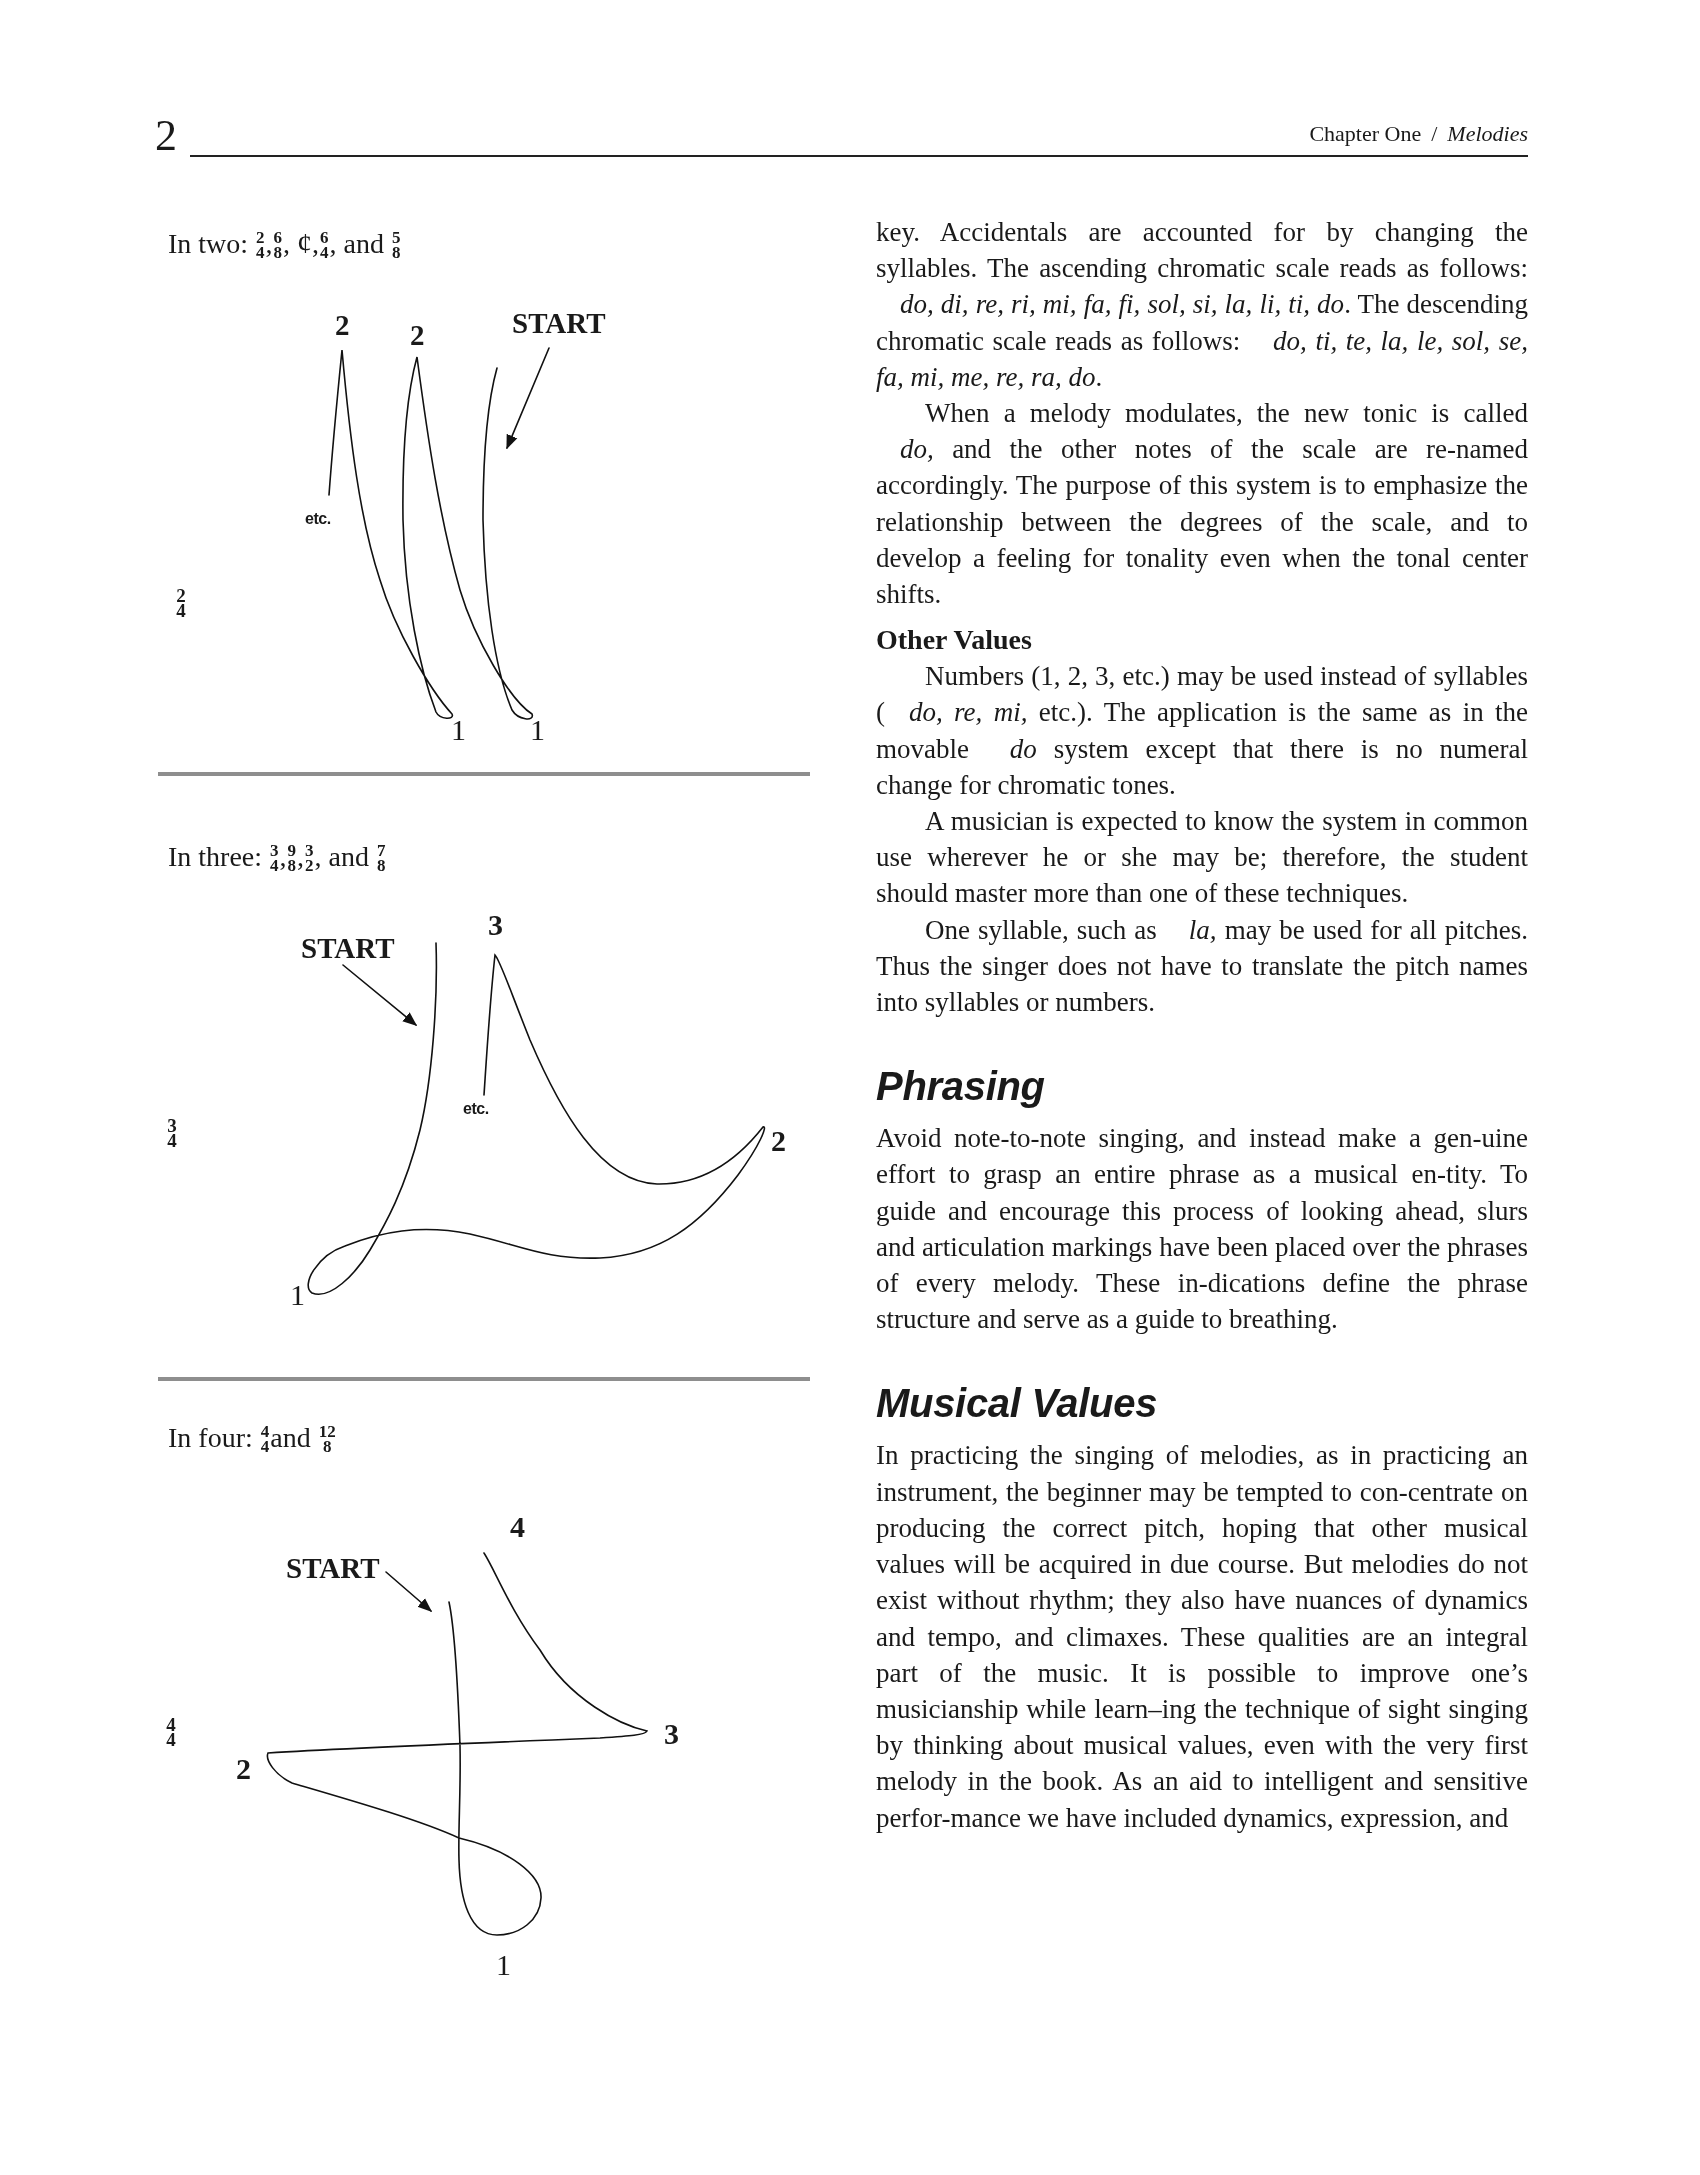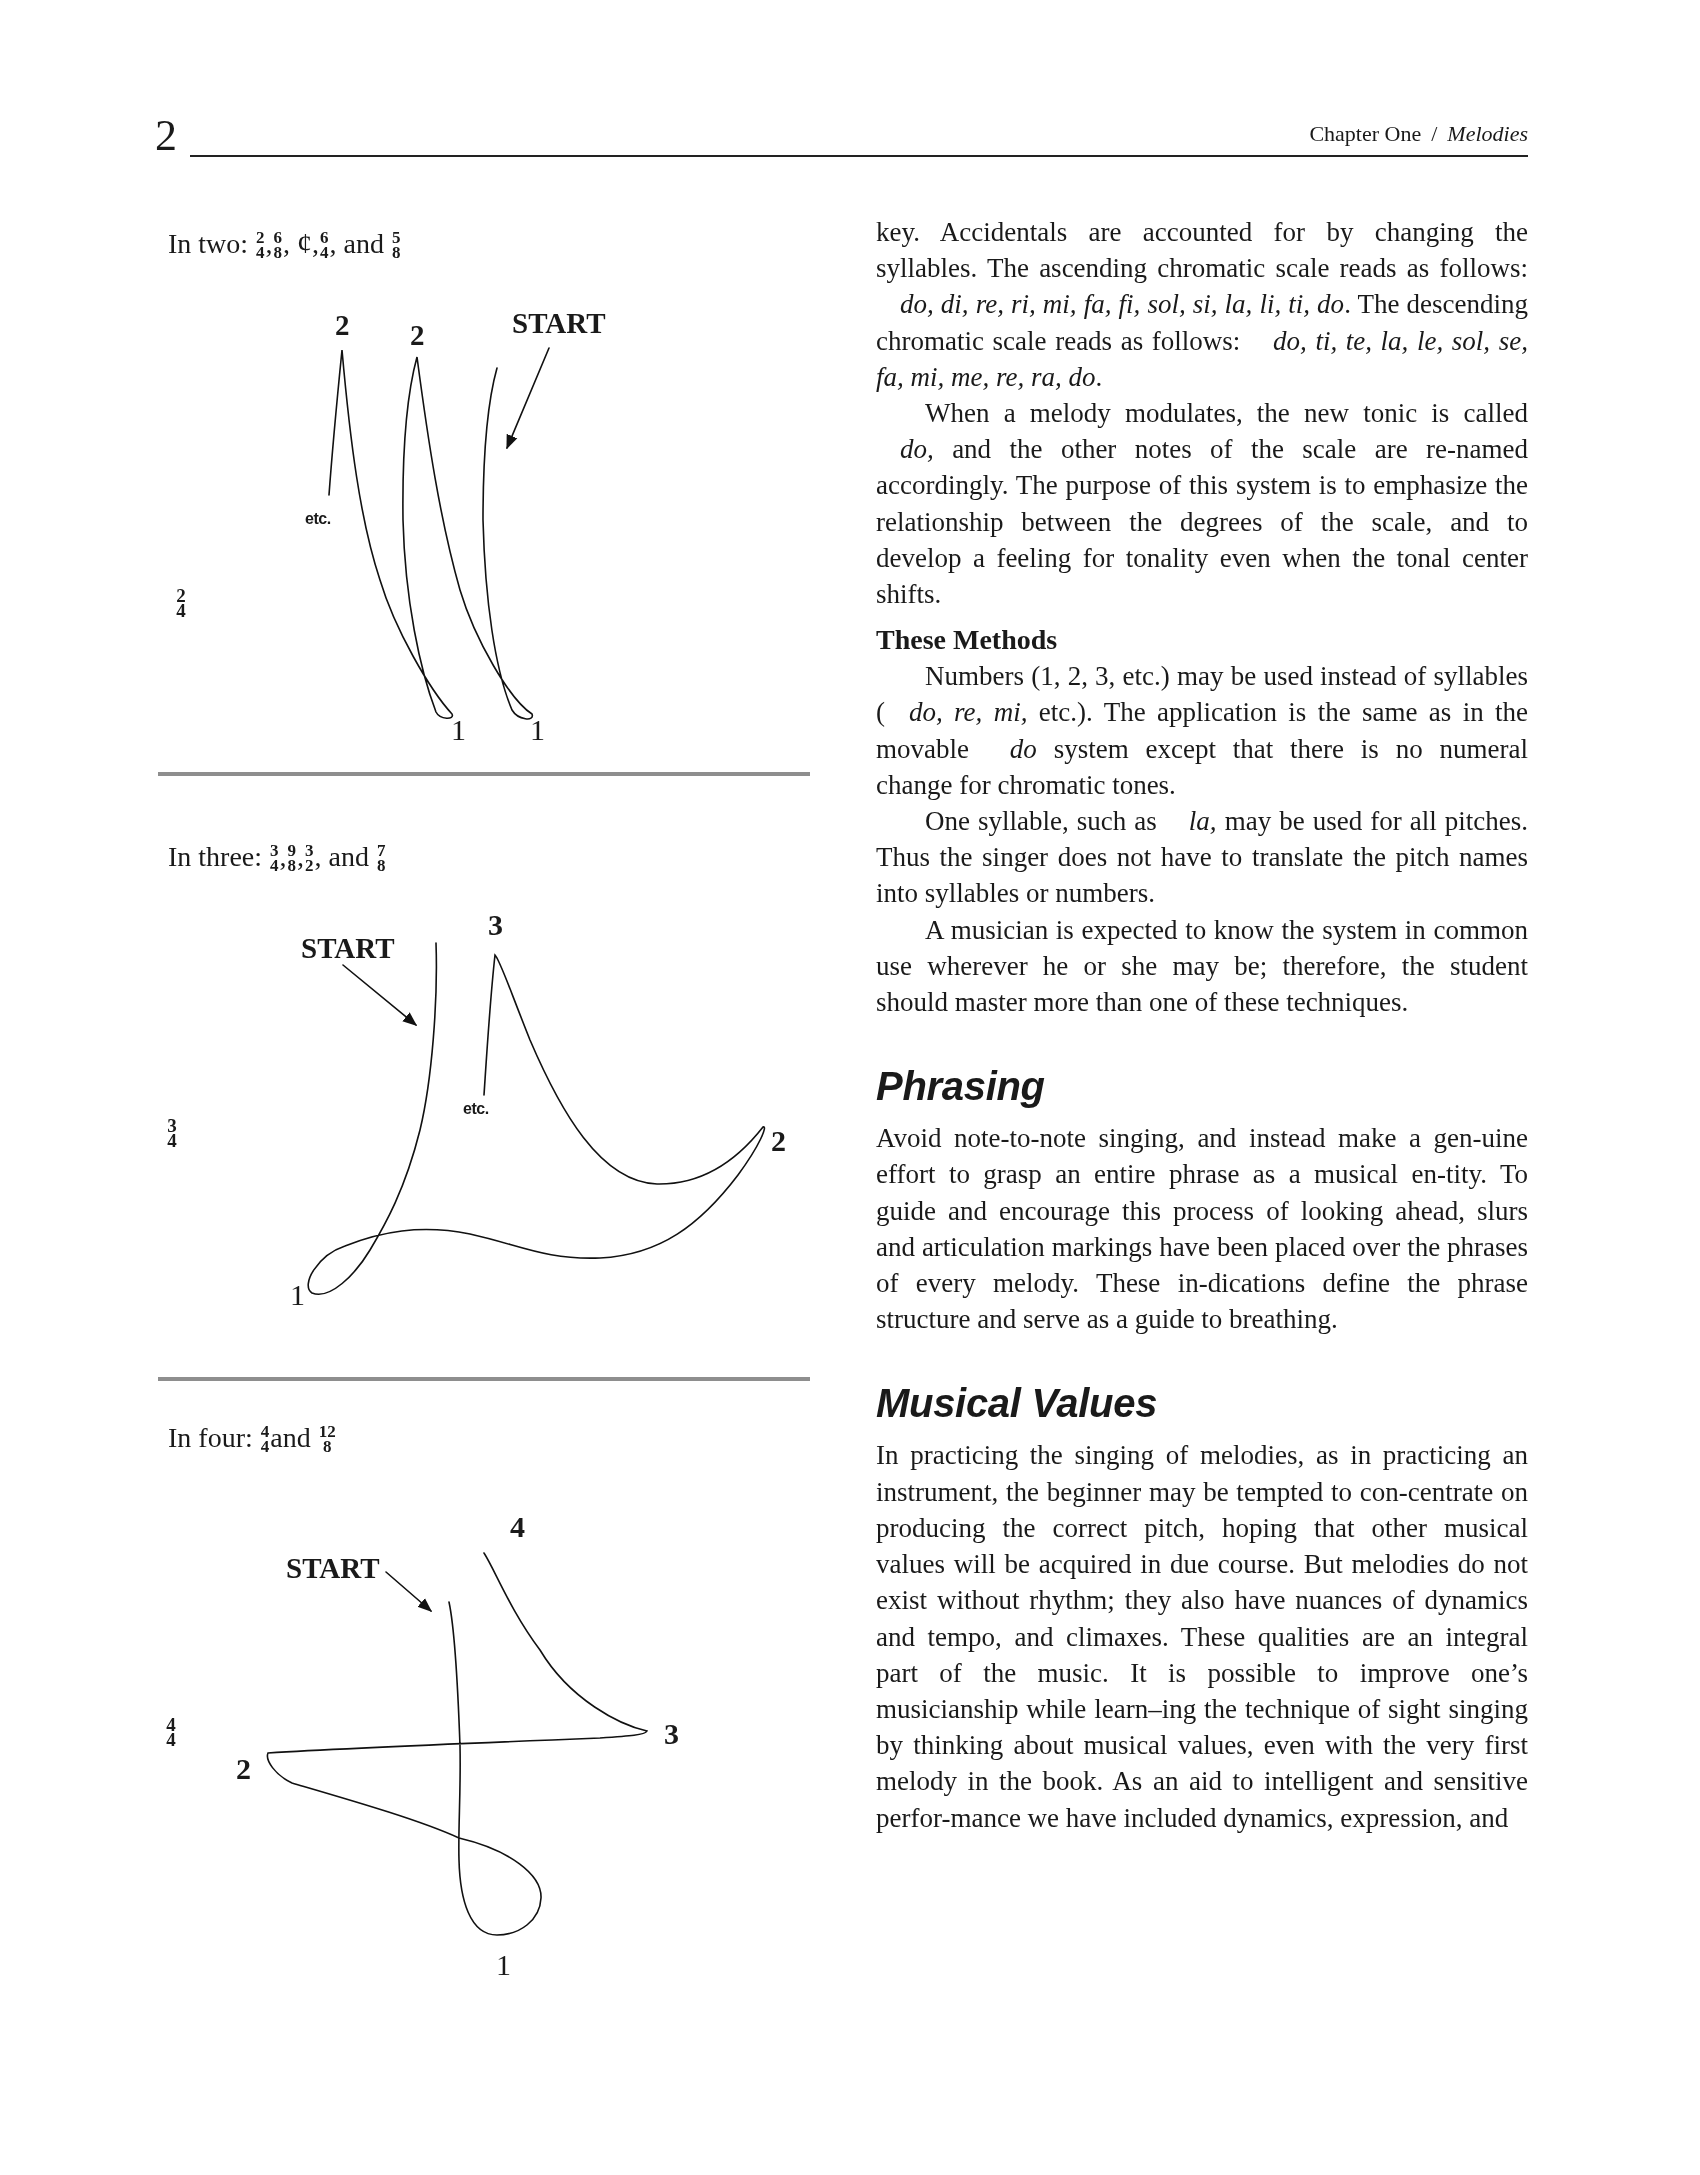--- a/index.html
+++ b/index.html
@@ -148,21 +148,21 @@
 </div>
 <div class="lbl num" style="left:510px; top:1512px;">4</div>
 <div class="lbl" style="left:286px; top:1553px;">START</div>
 <div class="lbl num" style="left:664px; top:1719px;">3</div>
 <div class="lbl num" style="left:236px; top:1754px;">2</div>
 <div class="lbl num" style="left:496px; top:1950px; font-weight:normal;">1</div>
 
 <div class="col-right serif">
   <p><span>key. Accidentals are accounted for by changing the syllables. The ascending chromatic scale reads as follows: </span><i>do, di, re, ri, mi, fa, fi, sol, si, la, li, ti, do</i><span>. The descending chromatic scale reads as follows: </span><i>do, ti, te, la, le, sol, se, fa, mi, me, re, ra, do</i><span>.</span></p>
   <p class="ind"><span>When a melody modulates, the new tonic is called </span><i>do,</i><span> and the other notes of the scale are re-named accordingly. The purpose of this system is to emphasize the relationship between the degrees of the scale, and to develop a feeling for tonality even when the tonal center shifts.</span></p>
-  <p class="subhead">These Methods</p>
+  <p class="subhead">Other Values</p>
   <p class="ind"><span>Numbers (1, 2, 3, etc.) may be used instead of syllables (</span><i>do, re, mi,</i><span> etc.). The application is the same as in the movable </span><i>do</i><span> system except that there is no numeral change for chromatic tones.</span></p>
+  <p class="ind">A musician is expected to know the system in common use wherever he or she may be; therefore, the student should master more than one of these techniques.</p>
   <p class="ind"><span>One syllable, such as </span><i>la,</i><span> may be used for all pitches. Thus the singer does not have to translate the pitch names into syllables or numbers.</span></p>
-  <p class="ind">A musician is expected to know the system in common use wherever he or she may be; therefore, the student should master more than one of these techniques.</p>
   <p class="h2">Phrasing</p>
   <p>Avoid note-to-note singing, and instead make a gen-uine effort to grasp an entire phrase as a musical en-tity. To guide and encourage this process of looking ahead, slurs and articulation markings have been placed over the phrases of every melody. These in-dications define the phrase structure and serve as a guide to breathing.</p>
   <p class="h2">Musical Values</p>
   <p>In practicing the singing of melodies, as in practicing an instrument, the beginner may be tempted to con-centrate on producing the correct pitch, hoping that other musical values will be acquired in due course. But melodies do not exist without rhythm; they also have nuances of dynamics and tempo, and climaxes. These qualities are an integral part of the music. It is possible to improve one’s musicianship while learn–ing the technique of sight singing by thinking about musical values, even with the very first melody in the book. As an aid to intelligent and sensitive perfor-mance we have included dynamics, expression, and</p>
 </div>
 
 </body></html>

